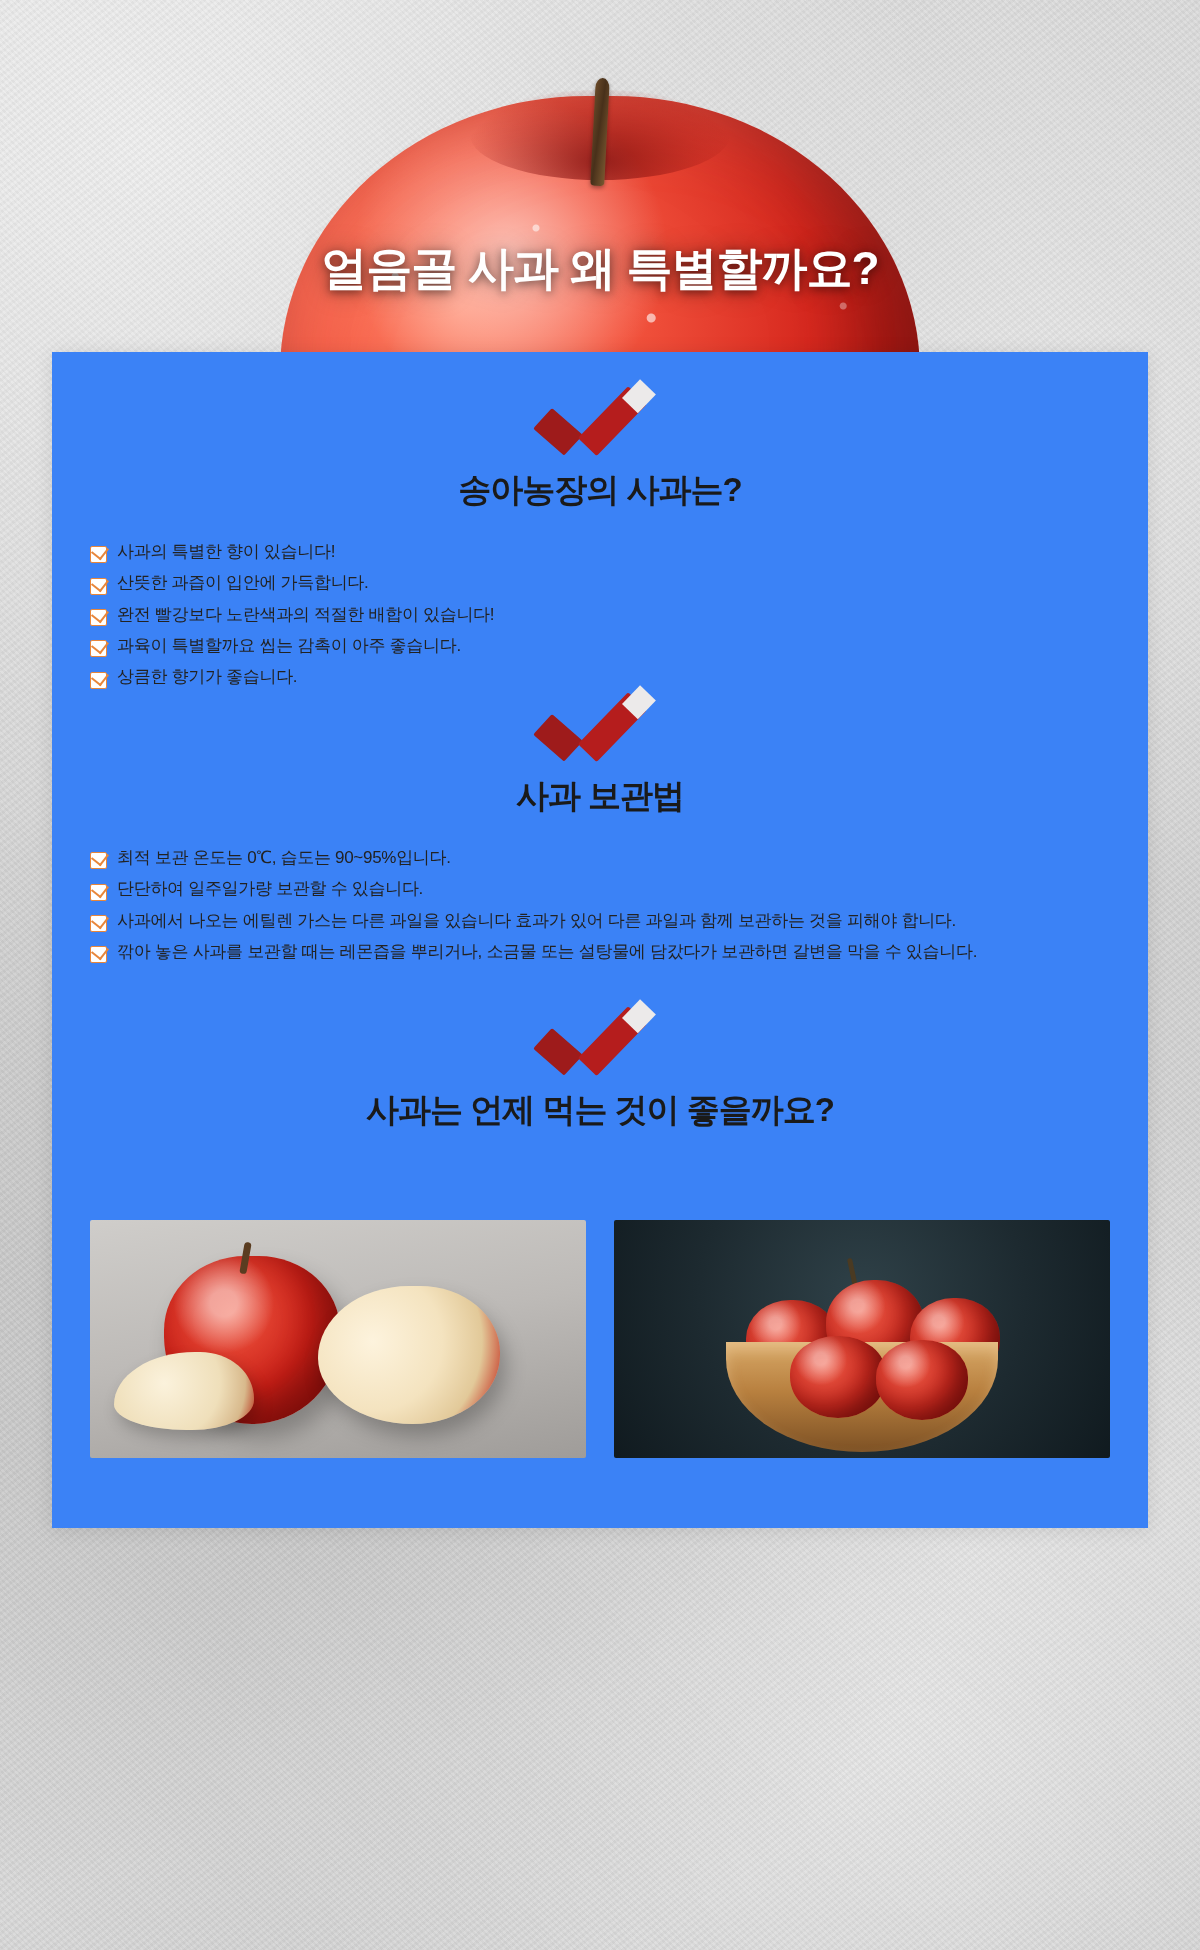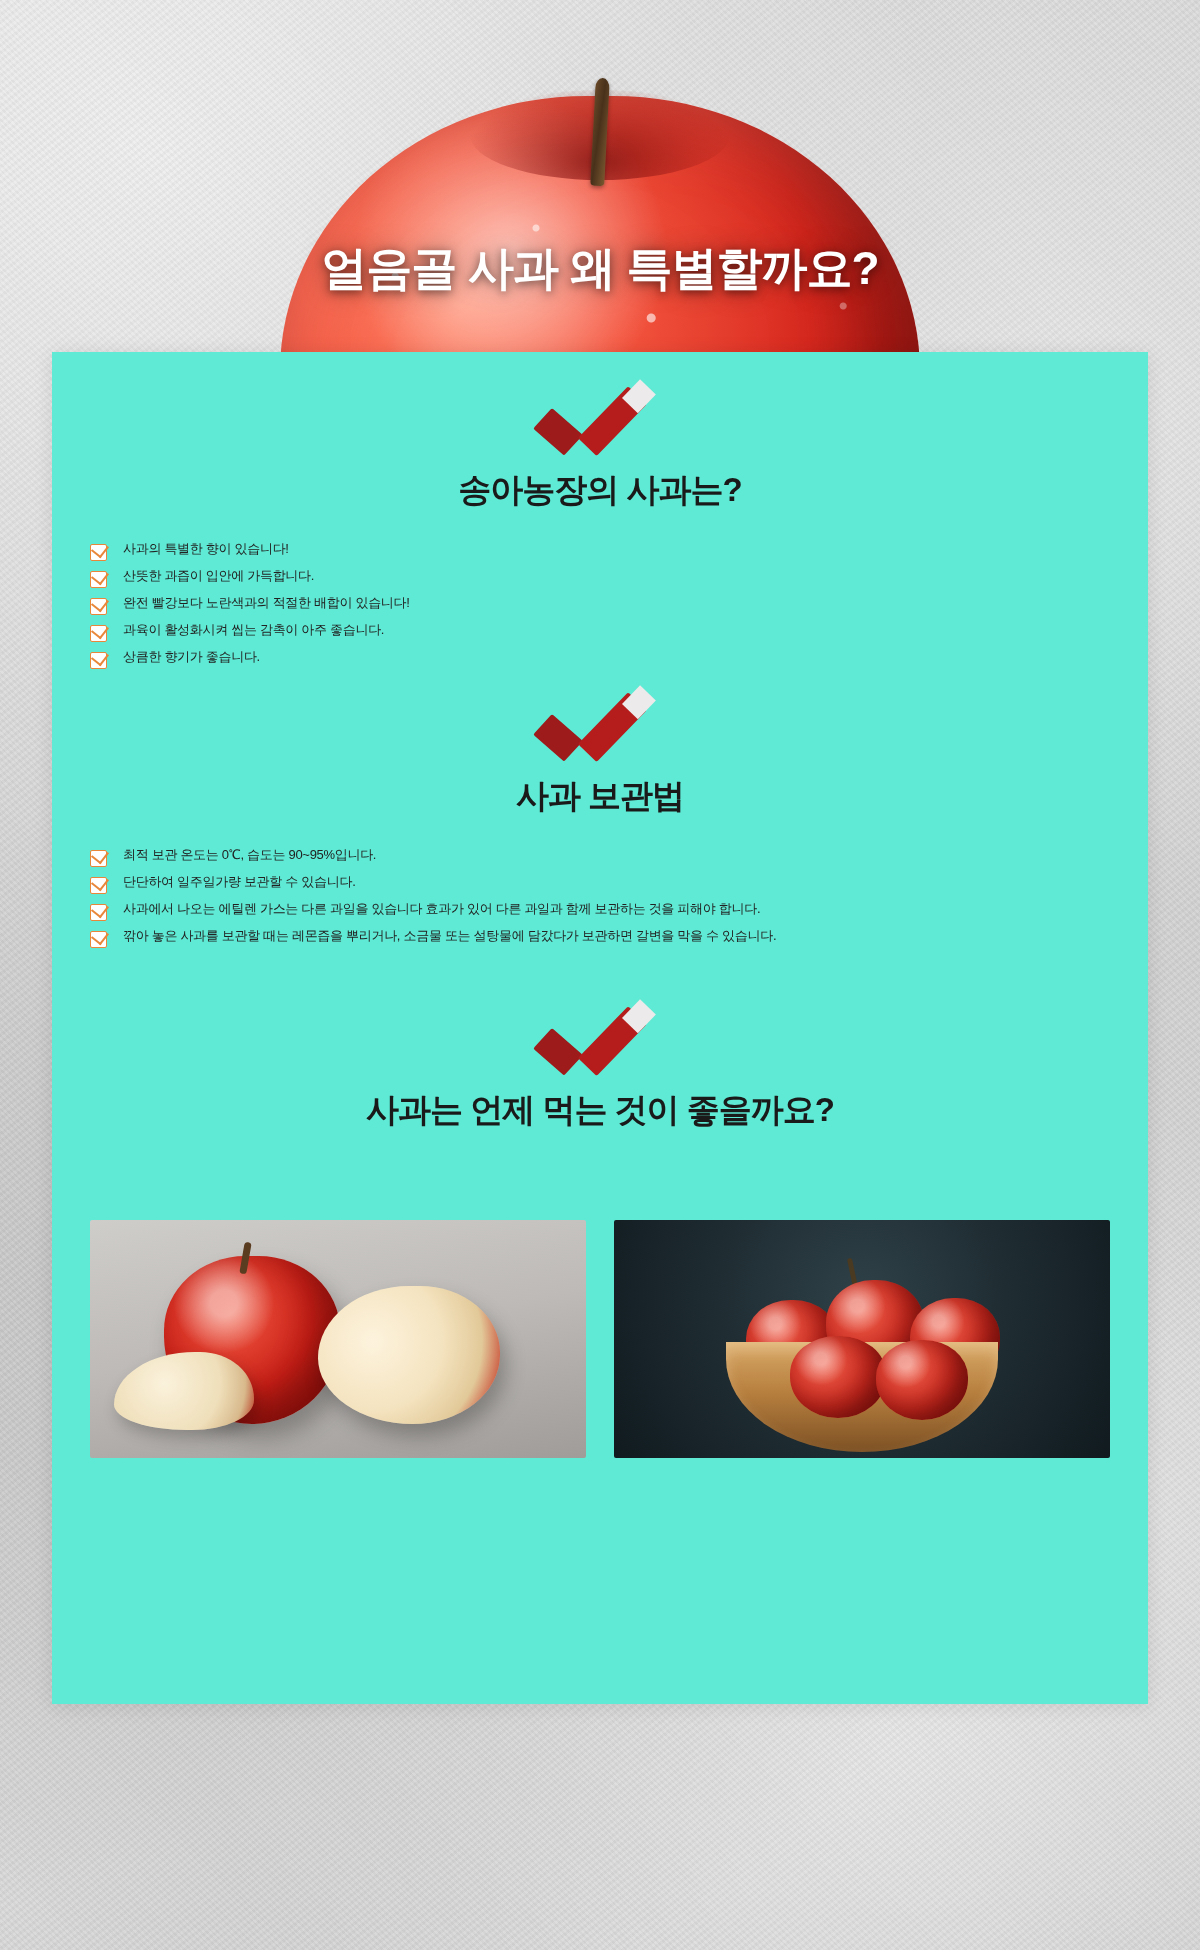--- a/index.html
+++ b/index.html
@@ -120,22 +120,22 @@
   .hero-title .hl {
     color: #ffffff;
   }
 
   
   .card {
     position: absolute;
     left: 52px;
     top: 352px;
     width: 1096px;
-    height: 1352px;
-    background: #5eead4;
+    height: 1176px;
+    background: #3b82f6;
     box-shadow: 0 2px 18px rgba(0,0,0,0.10);
   }
 
   .section {
     position: absolute;
     left: 0;
     width: 100%;
   }
 
   .check-mark {
@@ -186,27 +186,26 @@
     margin-bottom: 26px;
   }
 
   .bullet-list {
     list-style: none;
     margin: 0;
     padding: 0 0 0 38px;
   }
   .bullet-list li {
     display: flex;
-    align-items: flex-start;
-    font-size: 13px;
+    align-items: center;
+    font-size: 17px;
     color: #222222;
     line-height: 1.55;
     margin-bottom: 5px;
     letter-spacing: -0.3px;
-    gap: 6px;
   }
   .bullet-icon {
     flex: 0 0 auto;
     width: 15px;
     height: 15px;
     margin: 5px 10px 0 0;
     border: 1.6px solid #e8863a;
     border-radius: 2px;
     position: relative;
     background: #ffffff;
@@ -354,21 +353,21 @@
       <li>
           <span class="bullet-icon"></span>
           <span>산뜻한 과즙이 입안에 가득합니다.</span>
         </li>
       <li>
           <span class="bullet-icon"></span>
           <span>완전 빨강보다 노란색과의 적절한 배합이 있습니다!</span>
         </li>
       <li>
           <span class="bullet-icon"></span>
-          <span>과육이 활성화시켜 씹는 감촉이 아주 좋습니다.</span>
+          <span>과육이 특별할까요 씹는 감촉이 아주 좋습니다.</span>
         </li>
       <li>
           <span class="bullet-icon"></span>
           <span>상큼한 향기가 좋습니다.</span>
         </li>
     </ul>
   </div>
 
   <div class="section" style="top:352px;">
     <div class="check-mark">

